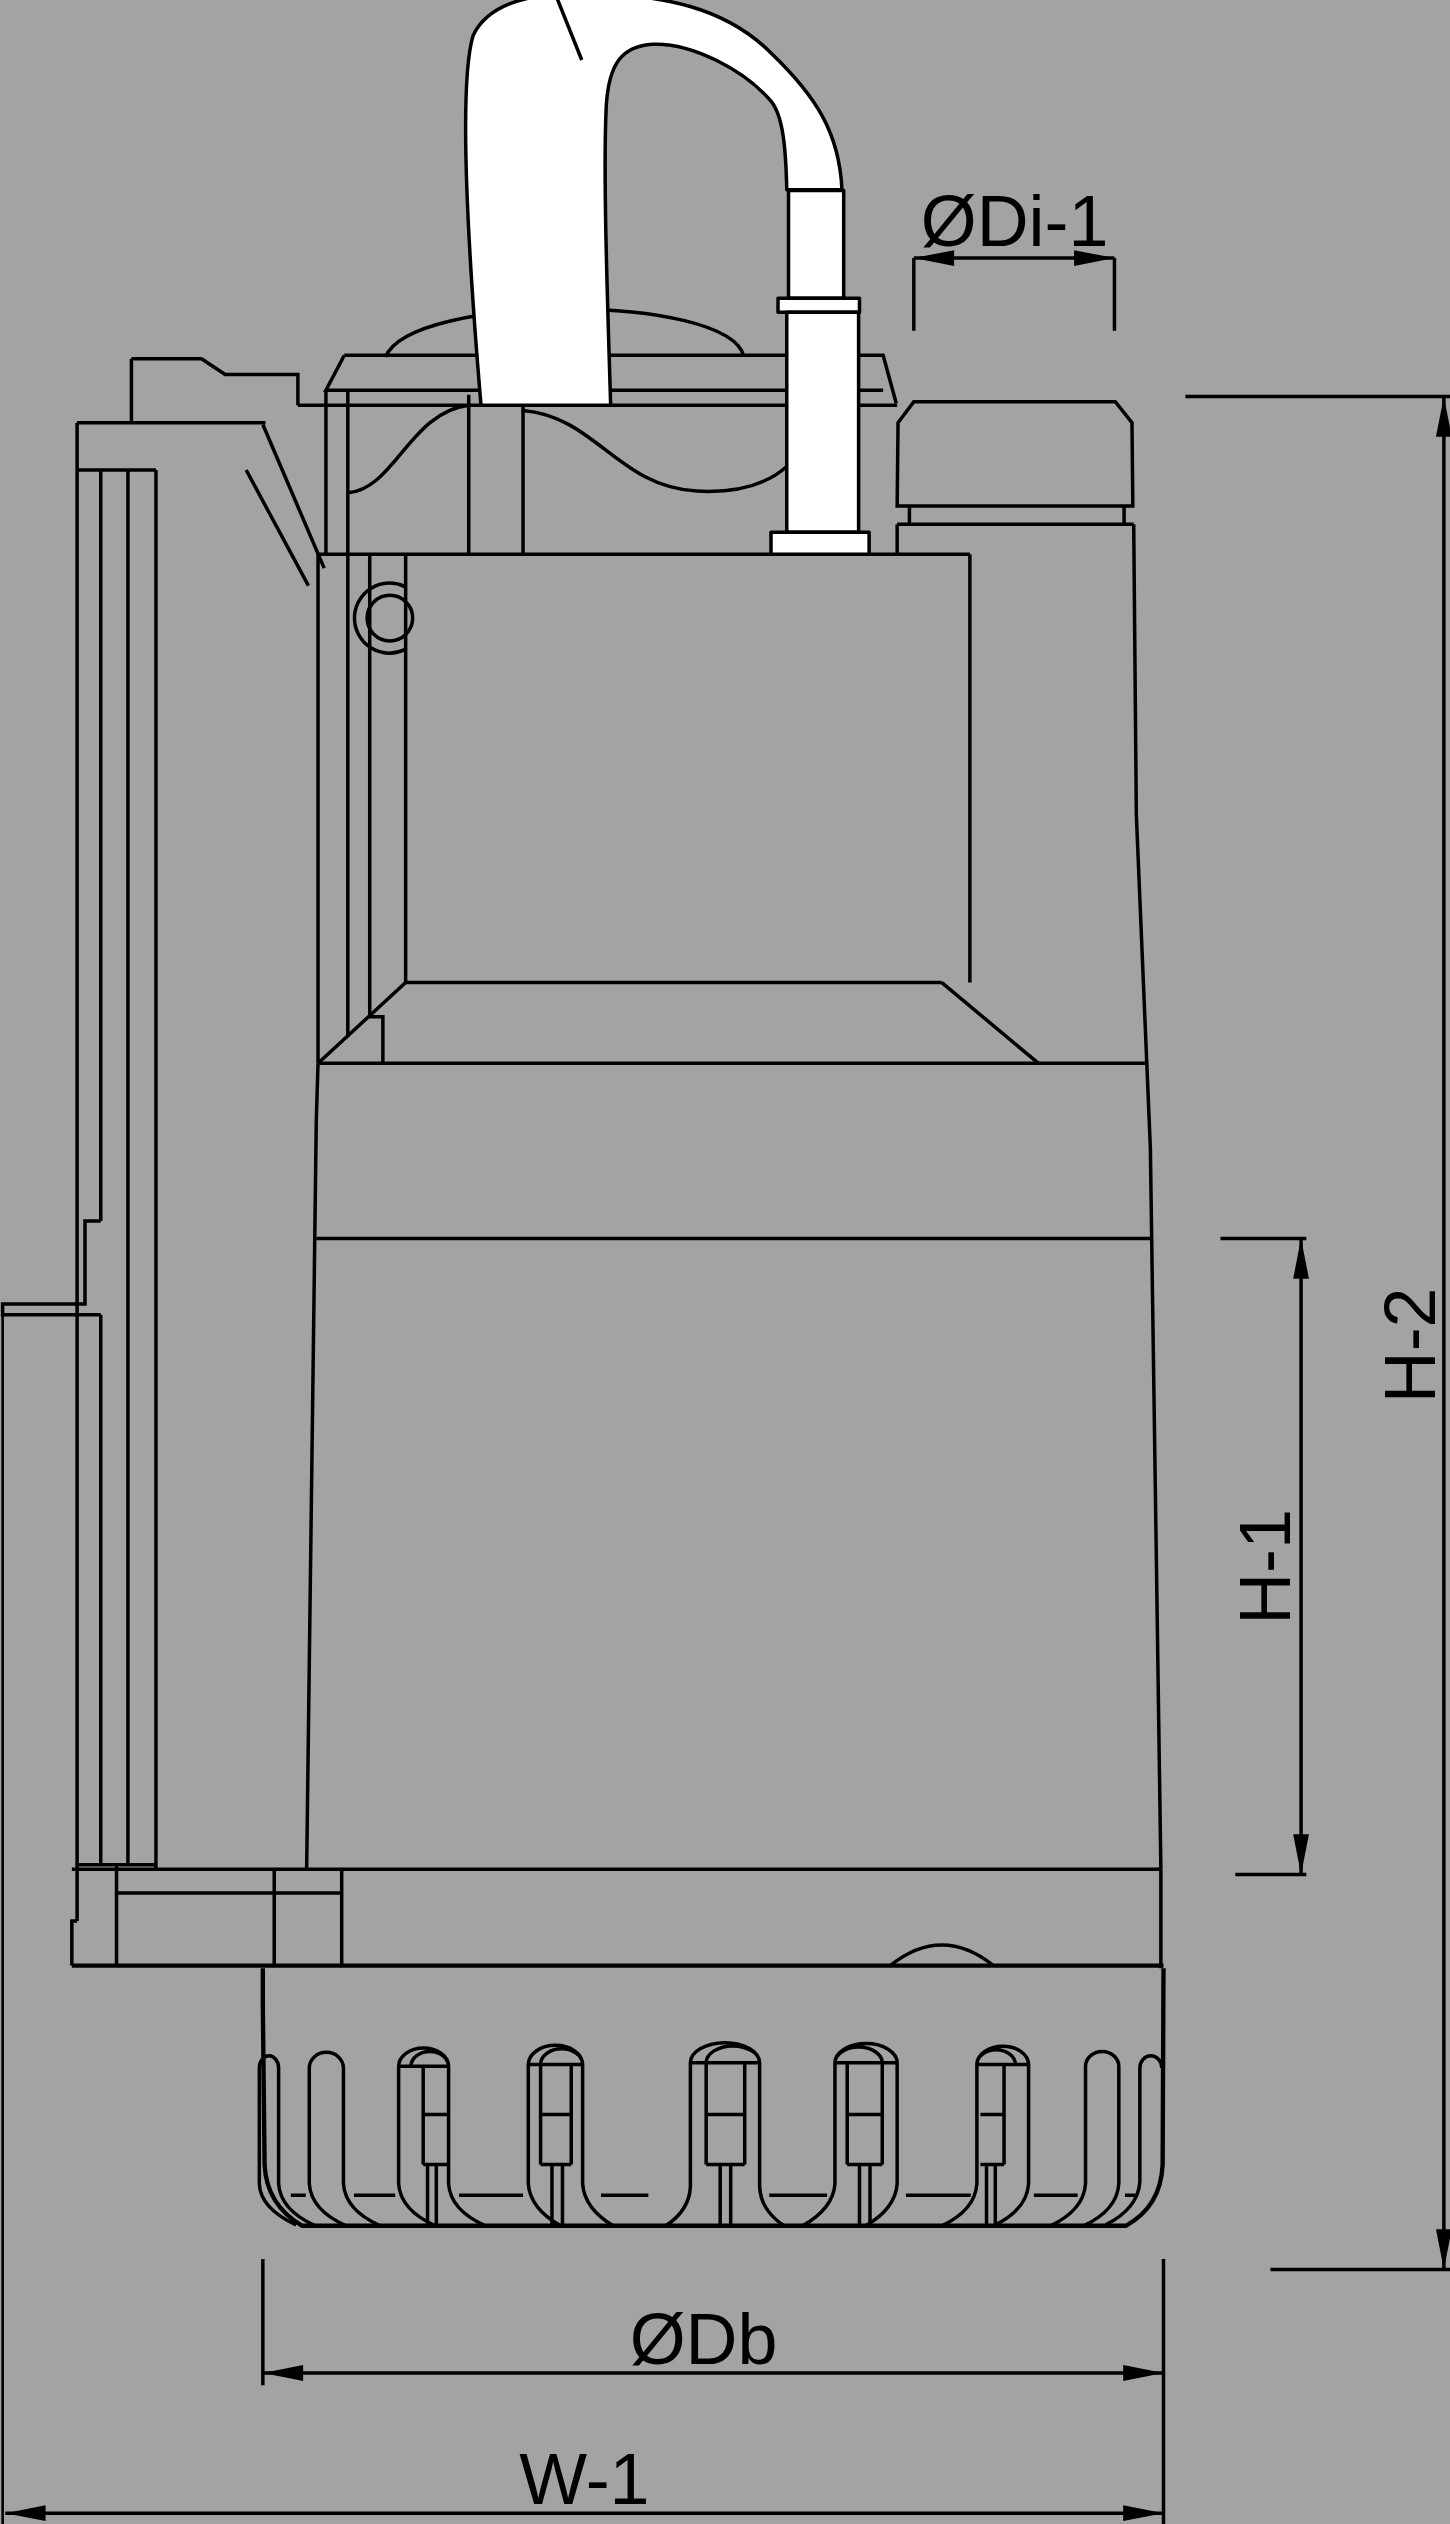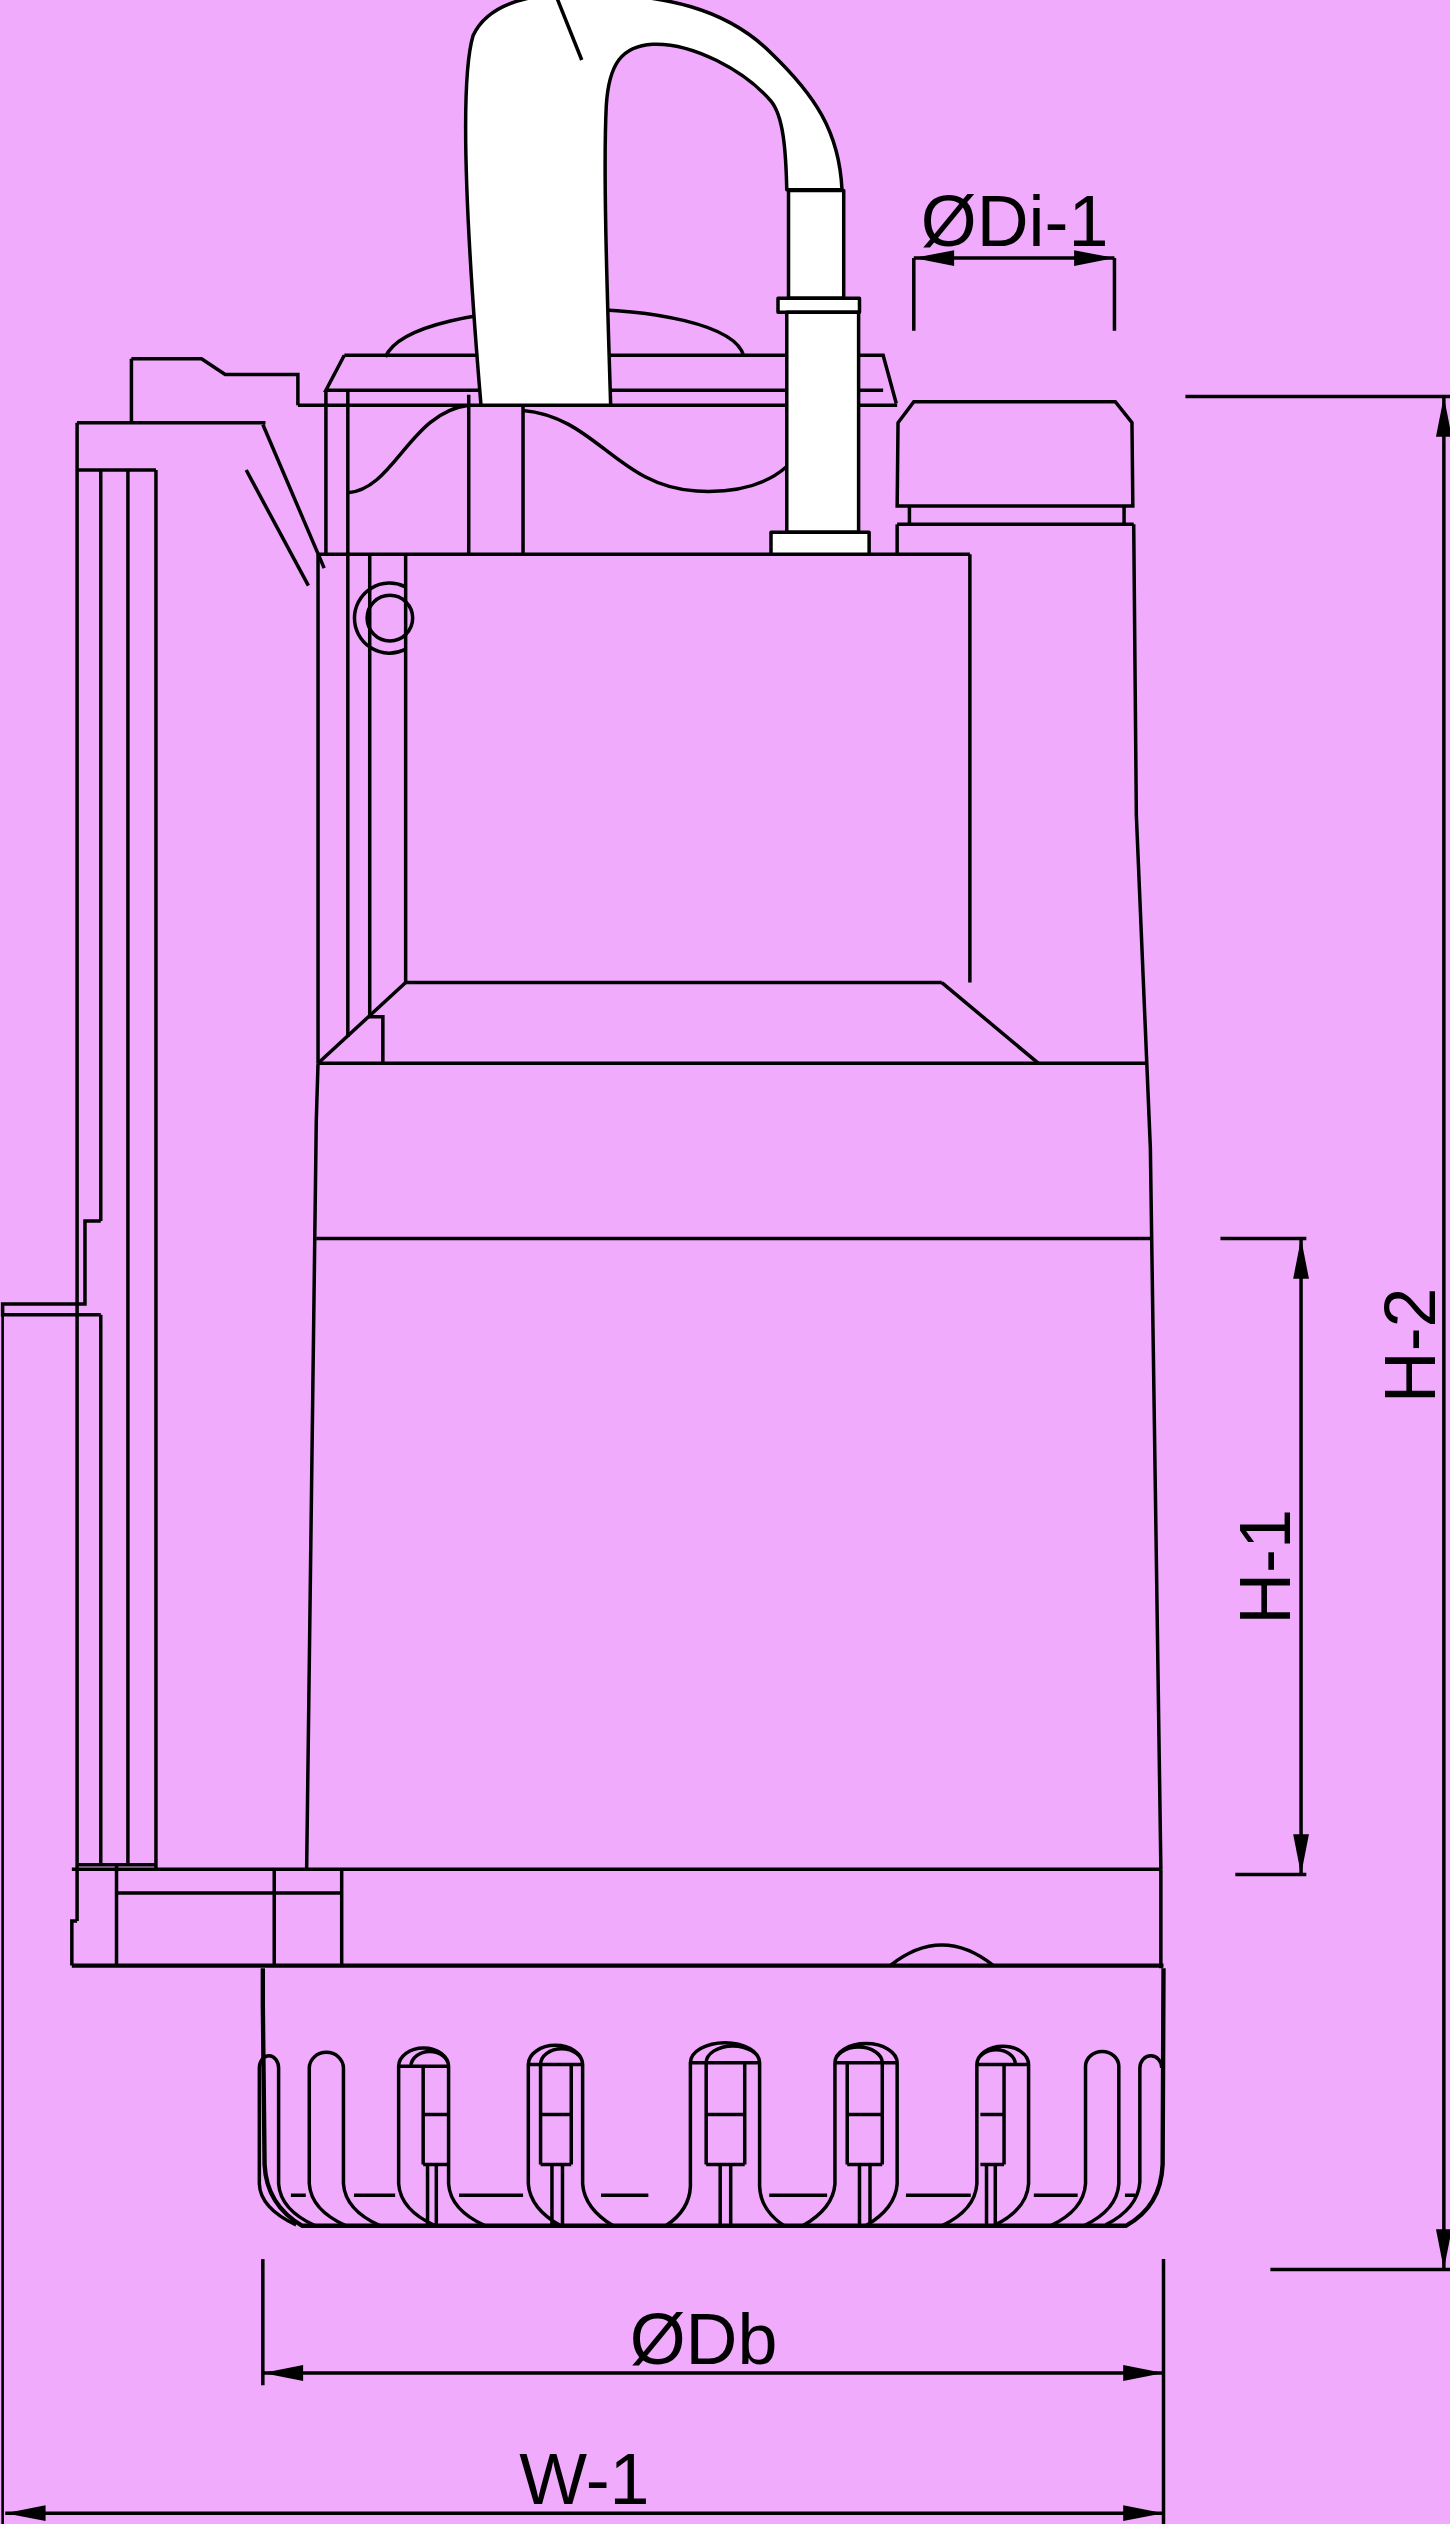--- a/index.html
+++ b/index.html
@@ -1,16 +1,16 @@
 <!DOCTYPE html>
 <html style="font-size:14px"><head>
 <meta charset="utf-8">
 <style>
   html,body { margin:0; padding:0; background:#ffffff; }
-  .page { width:1450px; height:2525px; background:#f0abfc; position:relative; overflow:hidden;text-align:center; }
+  .page { width:1450px; height:2525px; background:#a3a3a3; position:relative; overflow:hidden;text-align:center; }
   svg { display:block; }
   .ln   { fill:none; stroke:#000; stroke-width:4;   stroke-linecap:butt; stroke-linejoin:miter; }
   .lnh  { fill:none; stroke:#000; stroke-width:5;   stroke-linecap:butt; stroke-linejoin:miter; }
   .lnt  { fill:none; stroke:#000; stroke-width:3;   stroke-linecap:butt; }
   .wfill{ fill:#ffffff; stroke:#000; stroke-width:4; stroke-linejoin:round; }
   .dim  { fill:none; stroke:#000; stroke-width:4; }
   .arr  { fill:#000; stroke:none; }
   .lbl  { font-family:"Liberation Sans", sans-serif; font-size:82px; fill:#000; }
 </style>
 </head>

